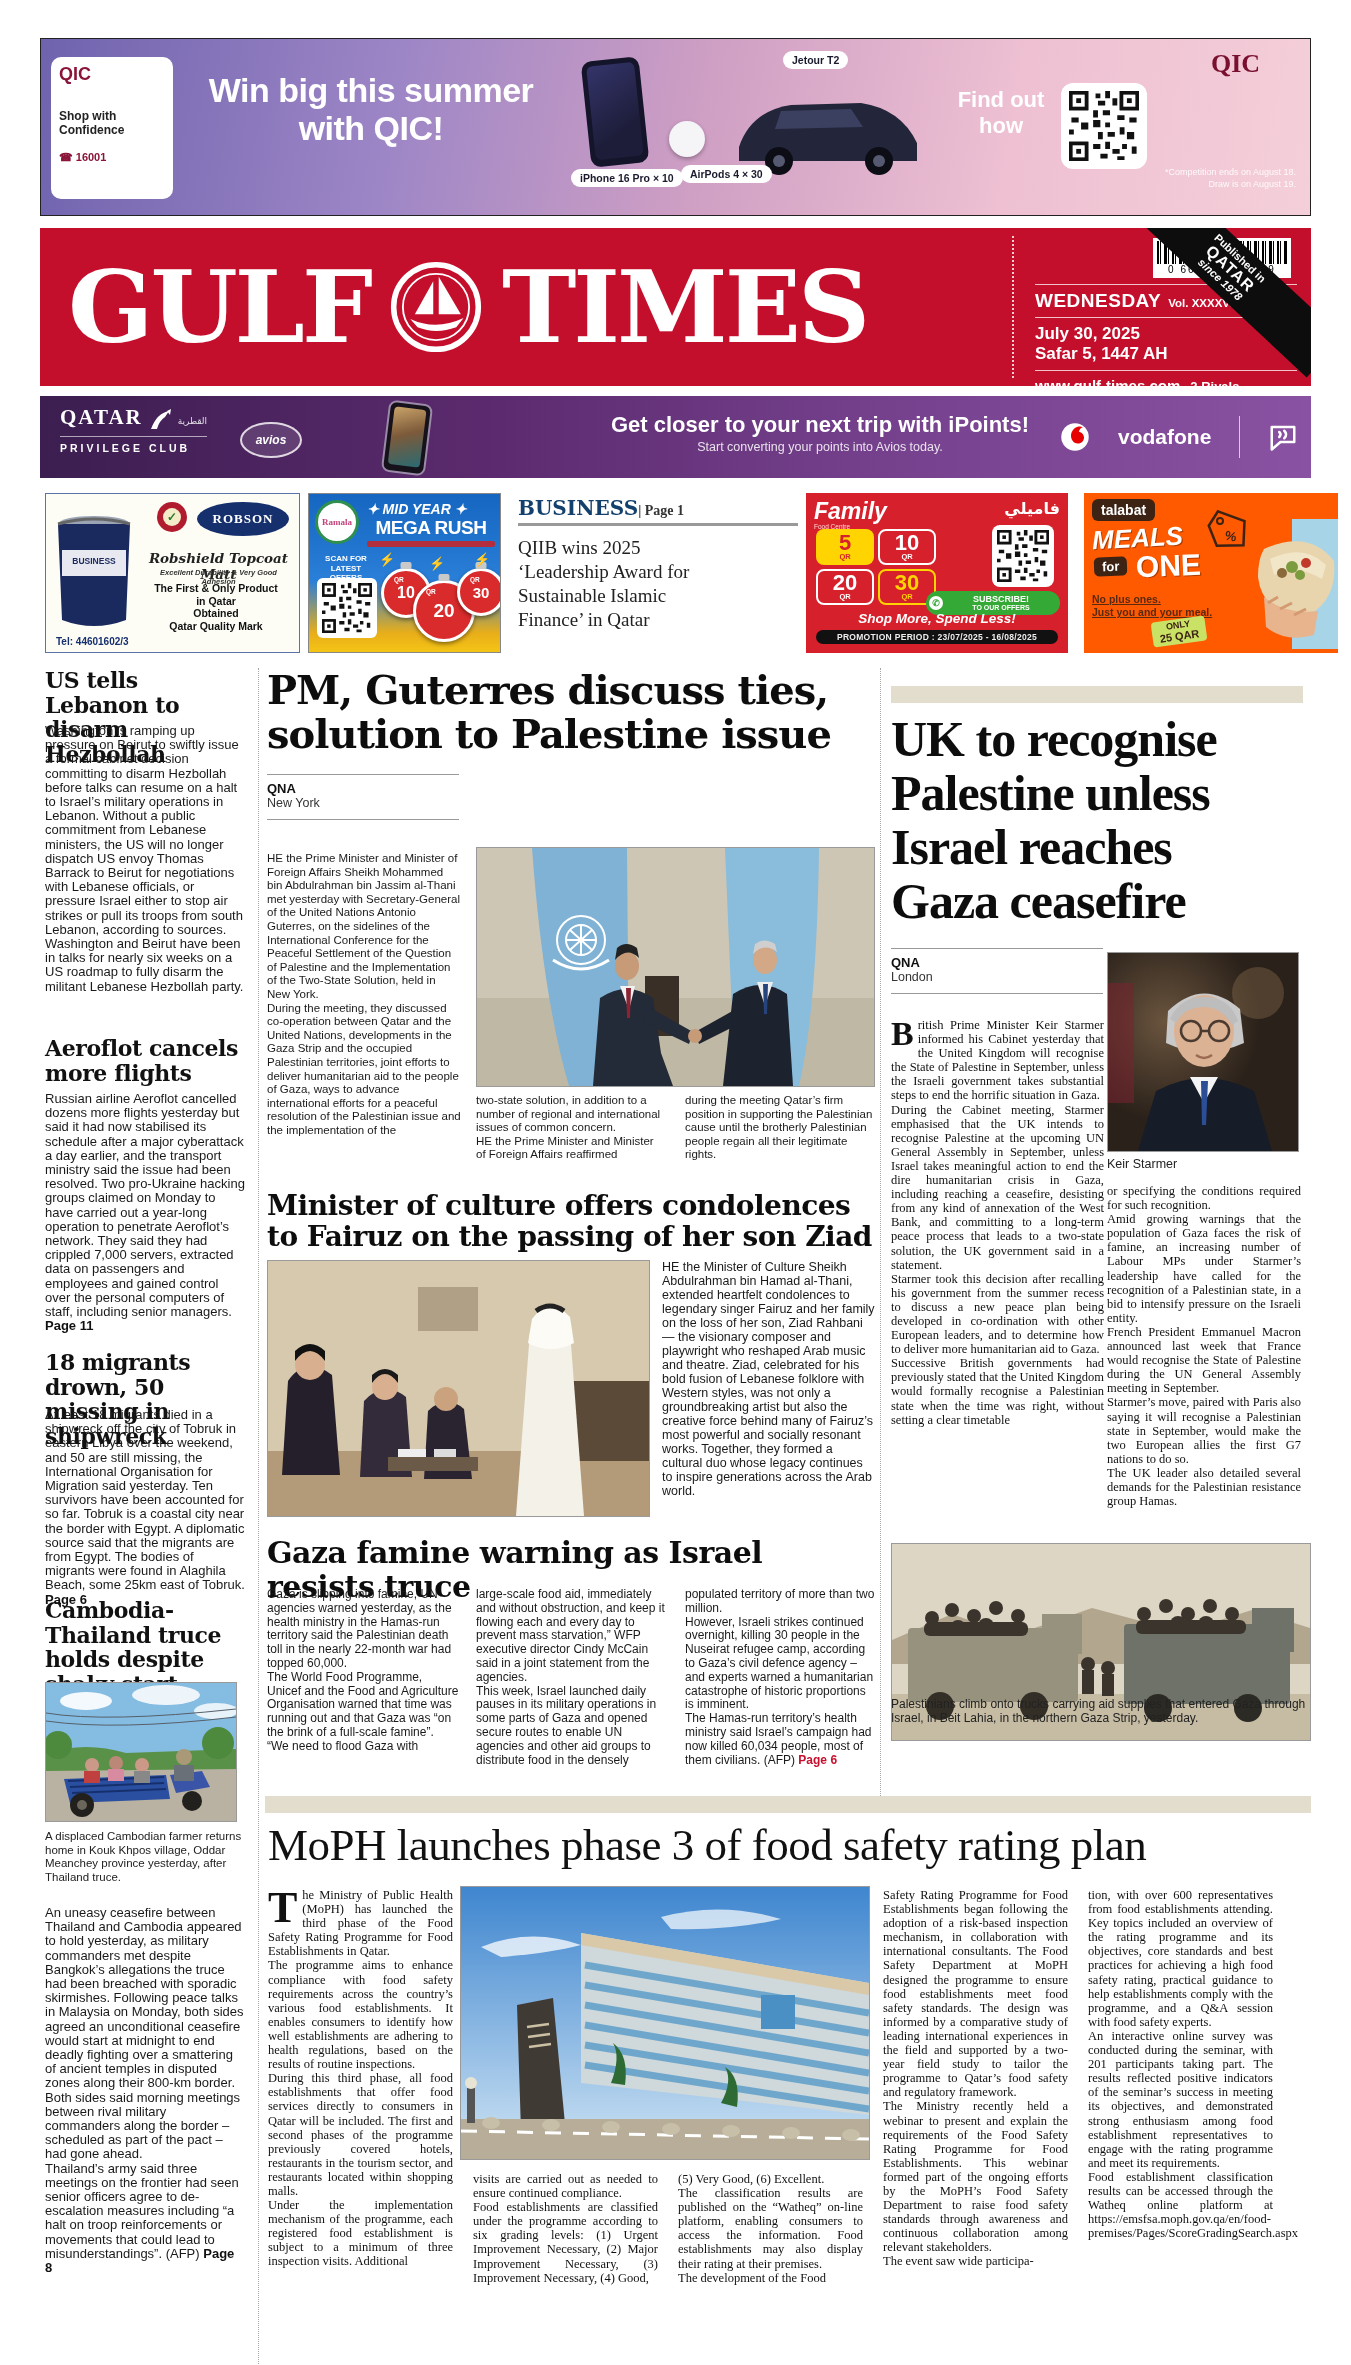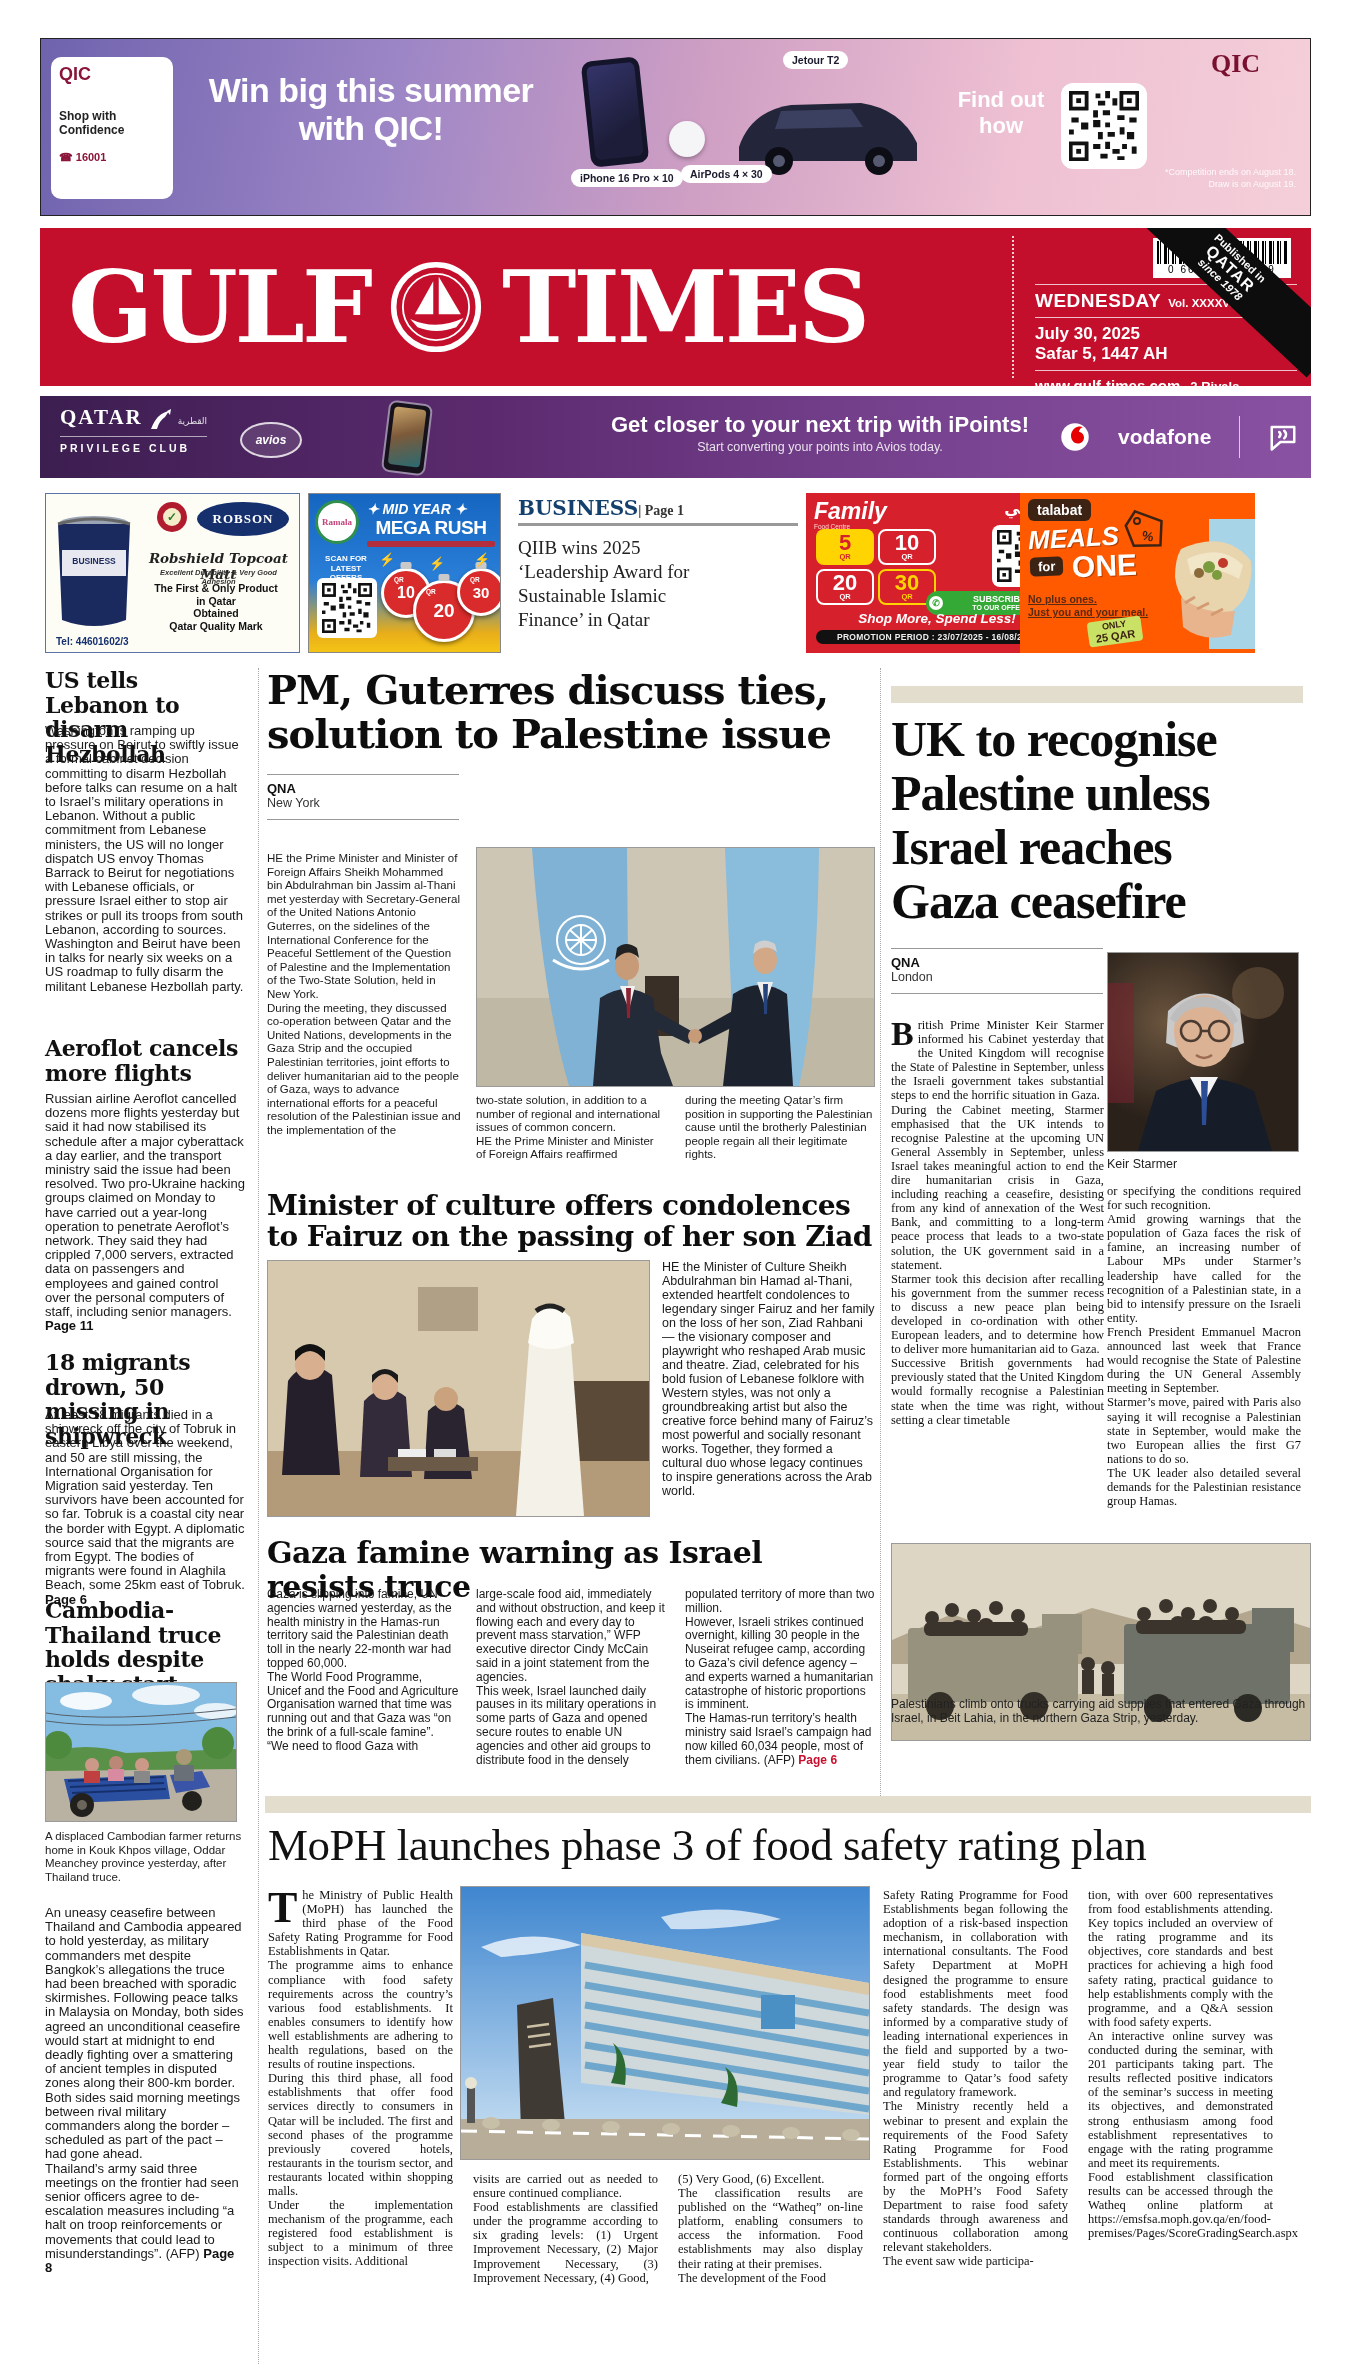--- a/index.html
+++ b/index.html
@@ -126,21 +126,21 @@
   #fp3{left:10px;top:76px;background:#d6202c;border:2px solid #fff;color:#fff;}
   #fp4{left:72px;top:76px;background:#d6202c;border:2px solid #ffd400;color:#ffd400;}
   #fam-qr{position:absolute;right:14px;top:32px;width:62px;height:62px;background:#fff;border-radius:8px;padding:5px;box-sizing:border-box;}
   #fam-sub2{position:absolute;right:8px;top:98px;width:110px;background:#35a935;border-radius:12px;padding:3px 4px 3px 20px;text-align:center;}
   #fam-sub2 .l1{font:800 9px/10px "Liberation Sans",sans-serif;}
   #fam-sub2 .l2{font:700 7px/8px "Liberation Sans",sans-serif;}
   #fam-wa{position:absolute;left:3px;top:5px;width:14px;height:14px;border-radius:50%;background:#fff;color:#35a935;font:700 9px/14px "Liberation Sans",sans-serif;text-align:center;}
   #fam-slogan{position:absolute;left:0;right:0;top:118px;text-align:center;font:italic 800 13.5px/15px "Liberation Sans",sans-serif;}
   #fam-promo{position:absolute;left:10px;right:10px;top:137px;background:#111;border-radius:8px;text-align:center;
              font:700 8.5px/14px "Liberation Sans",sans-serif;color:#eee;letter-spacing:.3px;}
-  #ad-talabat{left:980px;width:235px;background:#ff5a00;overflow:hidden;padding:6px 8px;}
+  #ad-talabat{left:1044px;width:254px;background:#ff5a00;overflow:hidden;padding:6px 8px;}
   #tb-brand{display:inline-block;background:#3d2314;color:#fff;border-radius:6px;padding:3px 9px;font:800 14px/16px "Liberation Sans",sans-serif;}
   #tb-meals{position:absolute;left:8px;top:32px;font:italic 900 26px/26px "Liberation Sans",sans-serif;color:#fff;transform:rotate(-3deg);text-shadow:1px 1px 0 #b03c00;}
   #tb-for{position:absolute;left:10px;top:64px;background:#3d2314;color:#fff;border-radius:5px;padding:2px 8px;font:800 13px/15px "Liberation Sans",sans-serif;transform:rotate(-2deg);}
   #tb-one{position:absolute;left:52px;top:58px;font:900 30px/30px "Liberation Sans",sans-serif;color:#fff;transform:rotate(-2deg);text-shadow:1px 1px 0 #b03c00;}
   #tb-msg{position:absolute;left:8px;top:100px;font:800 10.5px/13px "Liberation Sans",sans-serif;color:#5a2a10;text-decoration:underline;}
   #tb-badge{position:absolute;left:68px;top:126px;background:#c9e265;color:#3d2314;border-radius:4px;padding:2px 7px;transform:rotate(-8deg);text-align:center;}
   #tb-badge .b1{font:800 9px/9px "Liberation Sans",sans-serif;}
   #tb-badge .b2{font:900 11px/12px "Liberation Sans",sans-serif;}
 
   

